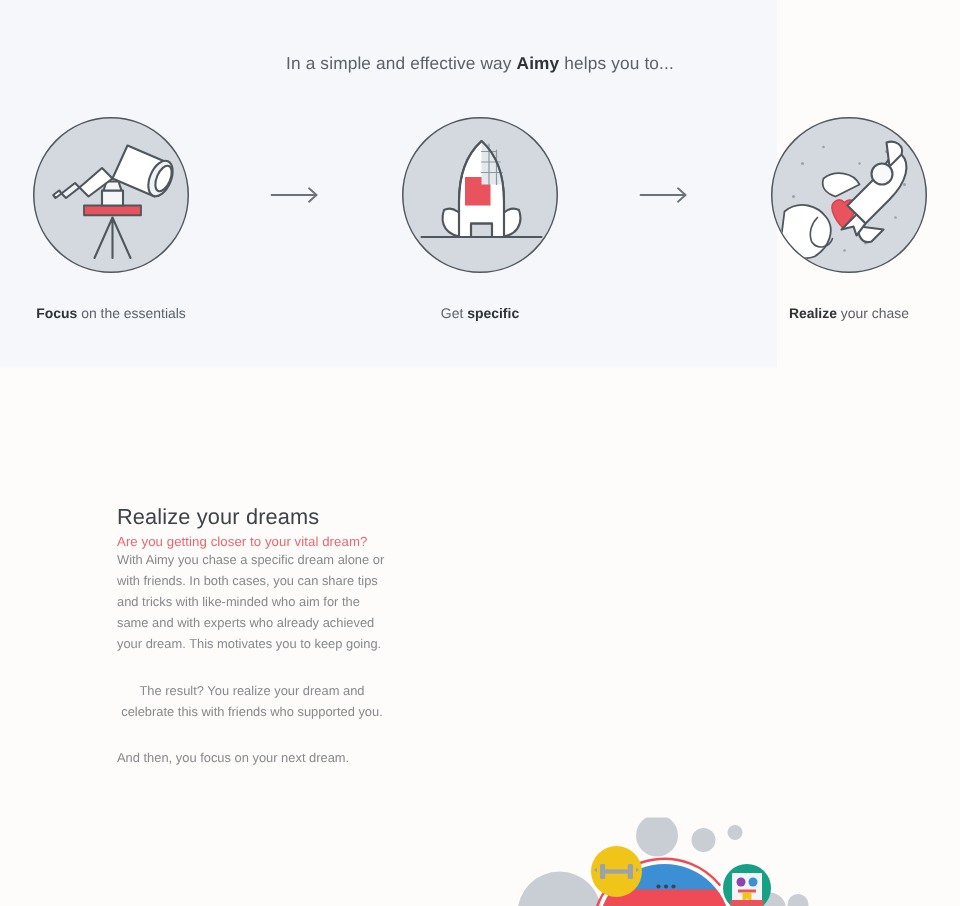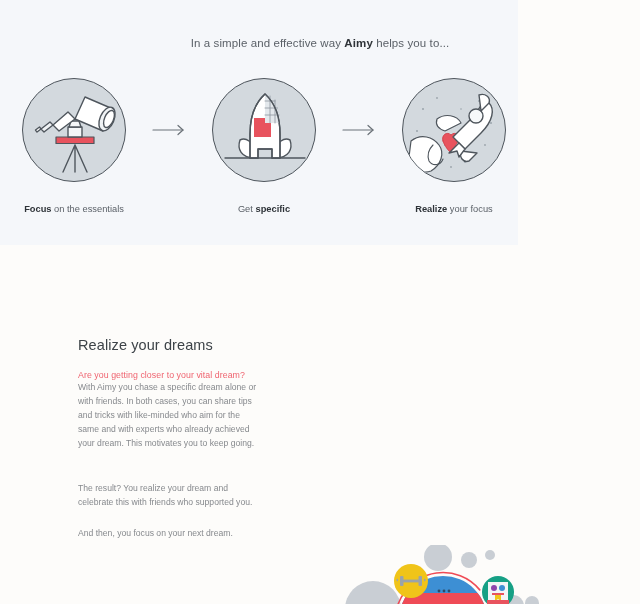--- a/index.html
+++ b/index.html
@@ -27,21 +27,21 @@
     letter-spacing: 0.1px;
   }
   .headline b { color: #2e3338; font-weight: bold; }
 
   .steps {
     position: absolute;
     top: 78px; left: 0;
     width: 640px; height: 140px;
     display: flex;
     align-items: flex-start;
-    justify-content: flex-start;
+    justify-content: space-between;
   }
   .step {
     width: 148px;
     display: flex;
     flex-direction: column;
     align-items: center;
   }
   .circle-wrap {
     width: 104px; height: 104px;
     border-radius: 50%;
@@ -78,32 +78,32 @@
     left: 78px; top: 92px;
     width: 180px;
   }
   .tc-title {
     font-size: 14.5px;
     color: #3d4348;
     font-weight: normal;
     letter-spacing: 0.1px;
   }
   .tc-sub {
-    margin-top: 17px;
+    margin-top: 3px;
     font-size: 8.8px;
     color: #ef6470;
     letter-spacing: 0.05px;
   }
   .tc-para {
     margin-top: 0;
     font-size: 8.6px;
     line-height: 14px;
     color: #86898d;
   }
-  .tc-para.gap2 { margin-top: 31px; }
+  .tc-para.gap2 { margin-top: 17px; text-align: center; }
   .tc-para.gap3 { margin-top: 17px; }
 
   .bubbles {
     position: absolute;
     left: 318px; top: 300px;
     width: 250px; height: 260px;
   }
   .bubbles svg { display: block; }
   .pct {
     font-family: "Liberation Sans", sans-serif;
@@ -235,21 +235,21 @@
 
             <path d="M76 16 C82 14 88 18 86 24 L78 32 Z" fill="#ffffff"></path>
 
             <path d="M58 72 C56 78 60 84 66 82 L74 74 Z" fill="#ffffff"></path>
 
             <path d="M56 64 L46 74 L54 72 L56 78 L62 70 Z" fill="#ffffff"></path>
           </g>
         </svg>
       </div>
       <div class="step-label">
-        <b>Realize</b><span> your focus</span>
+        <b>Realize</b><span> your chase</span>
       </div>
     </div>
 
   </div>
 </div>
 
 <div class="bottom-section">
 
   <div class="text-col">
     <h2 class="tc-title">Realize your dreams</h2>

